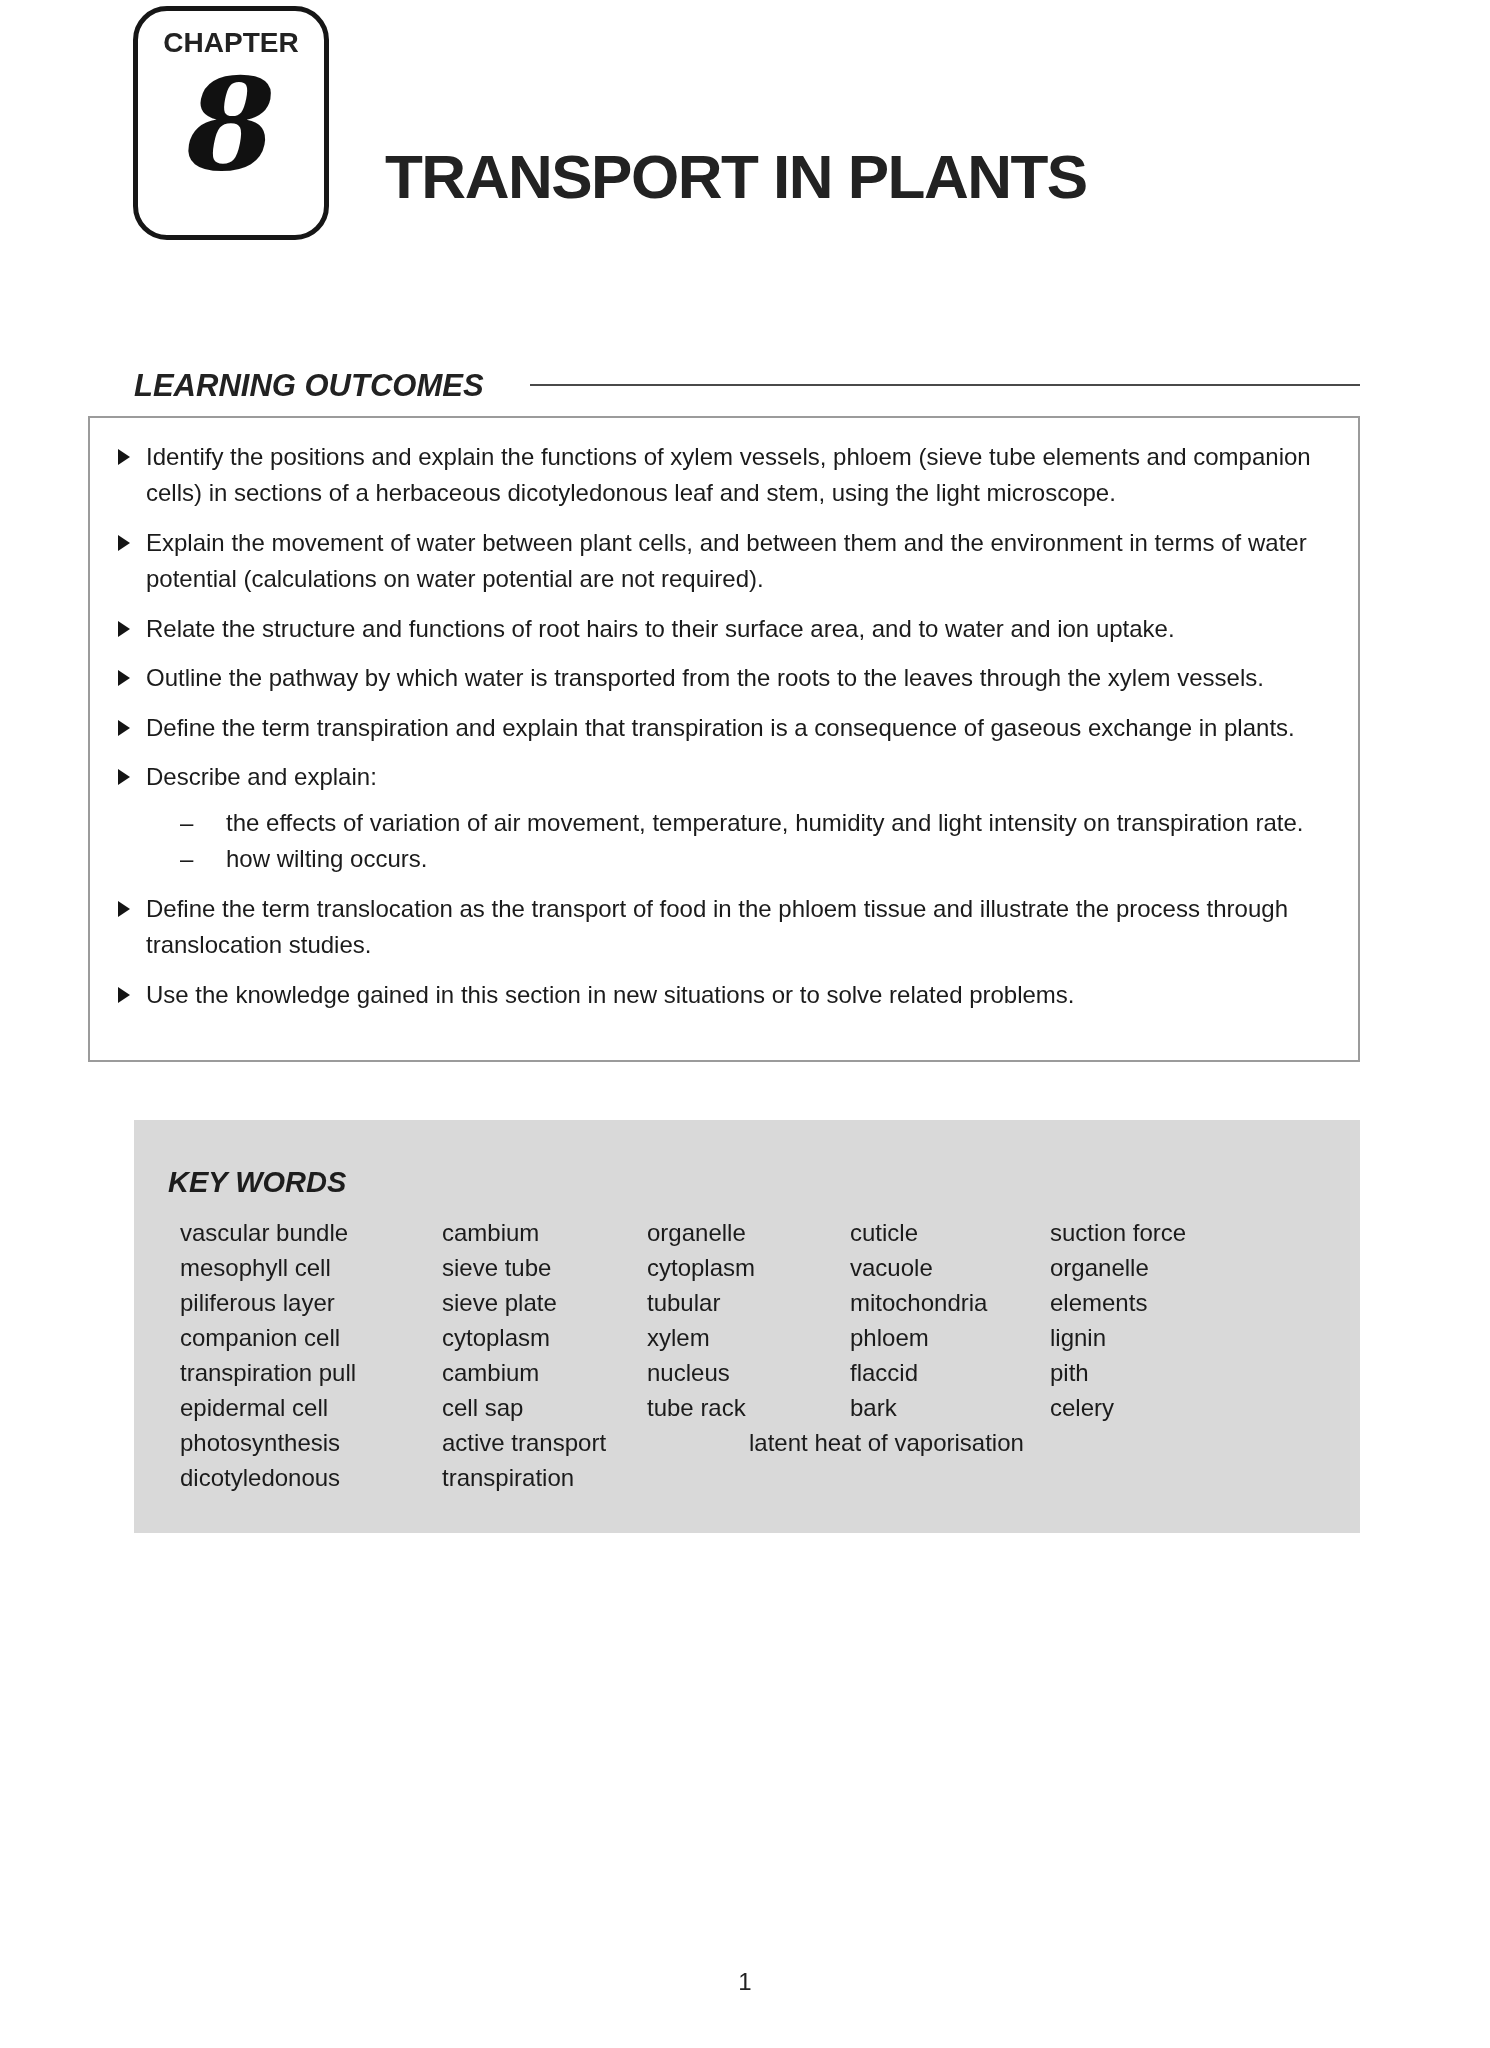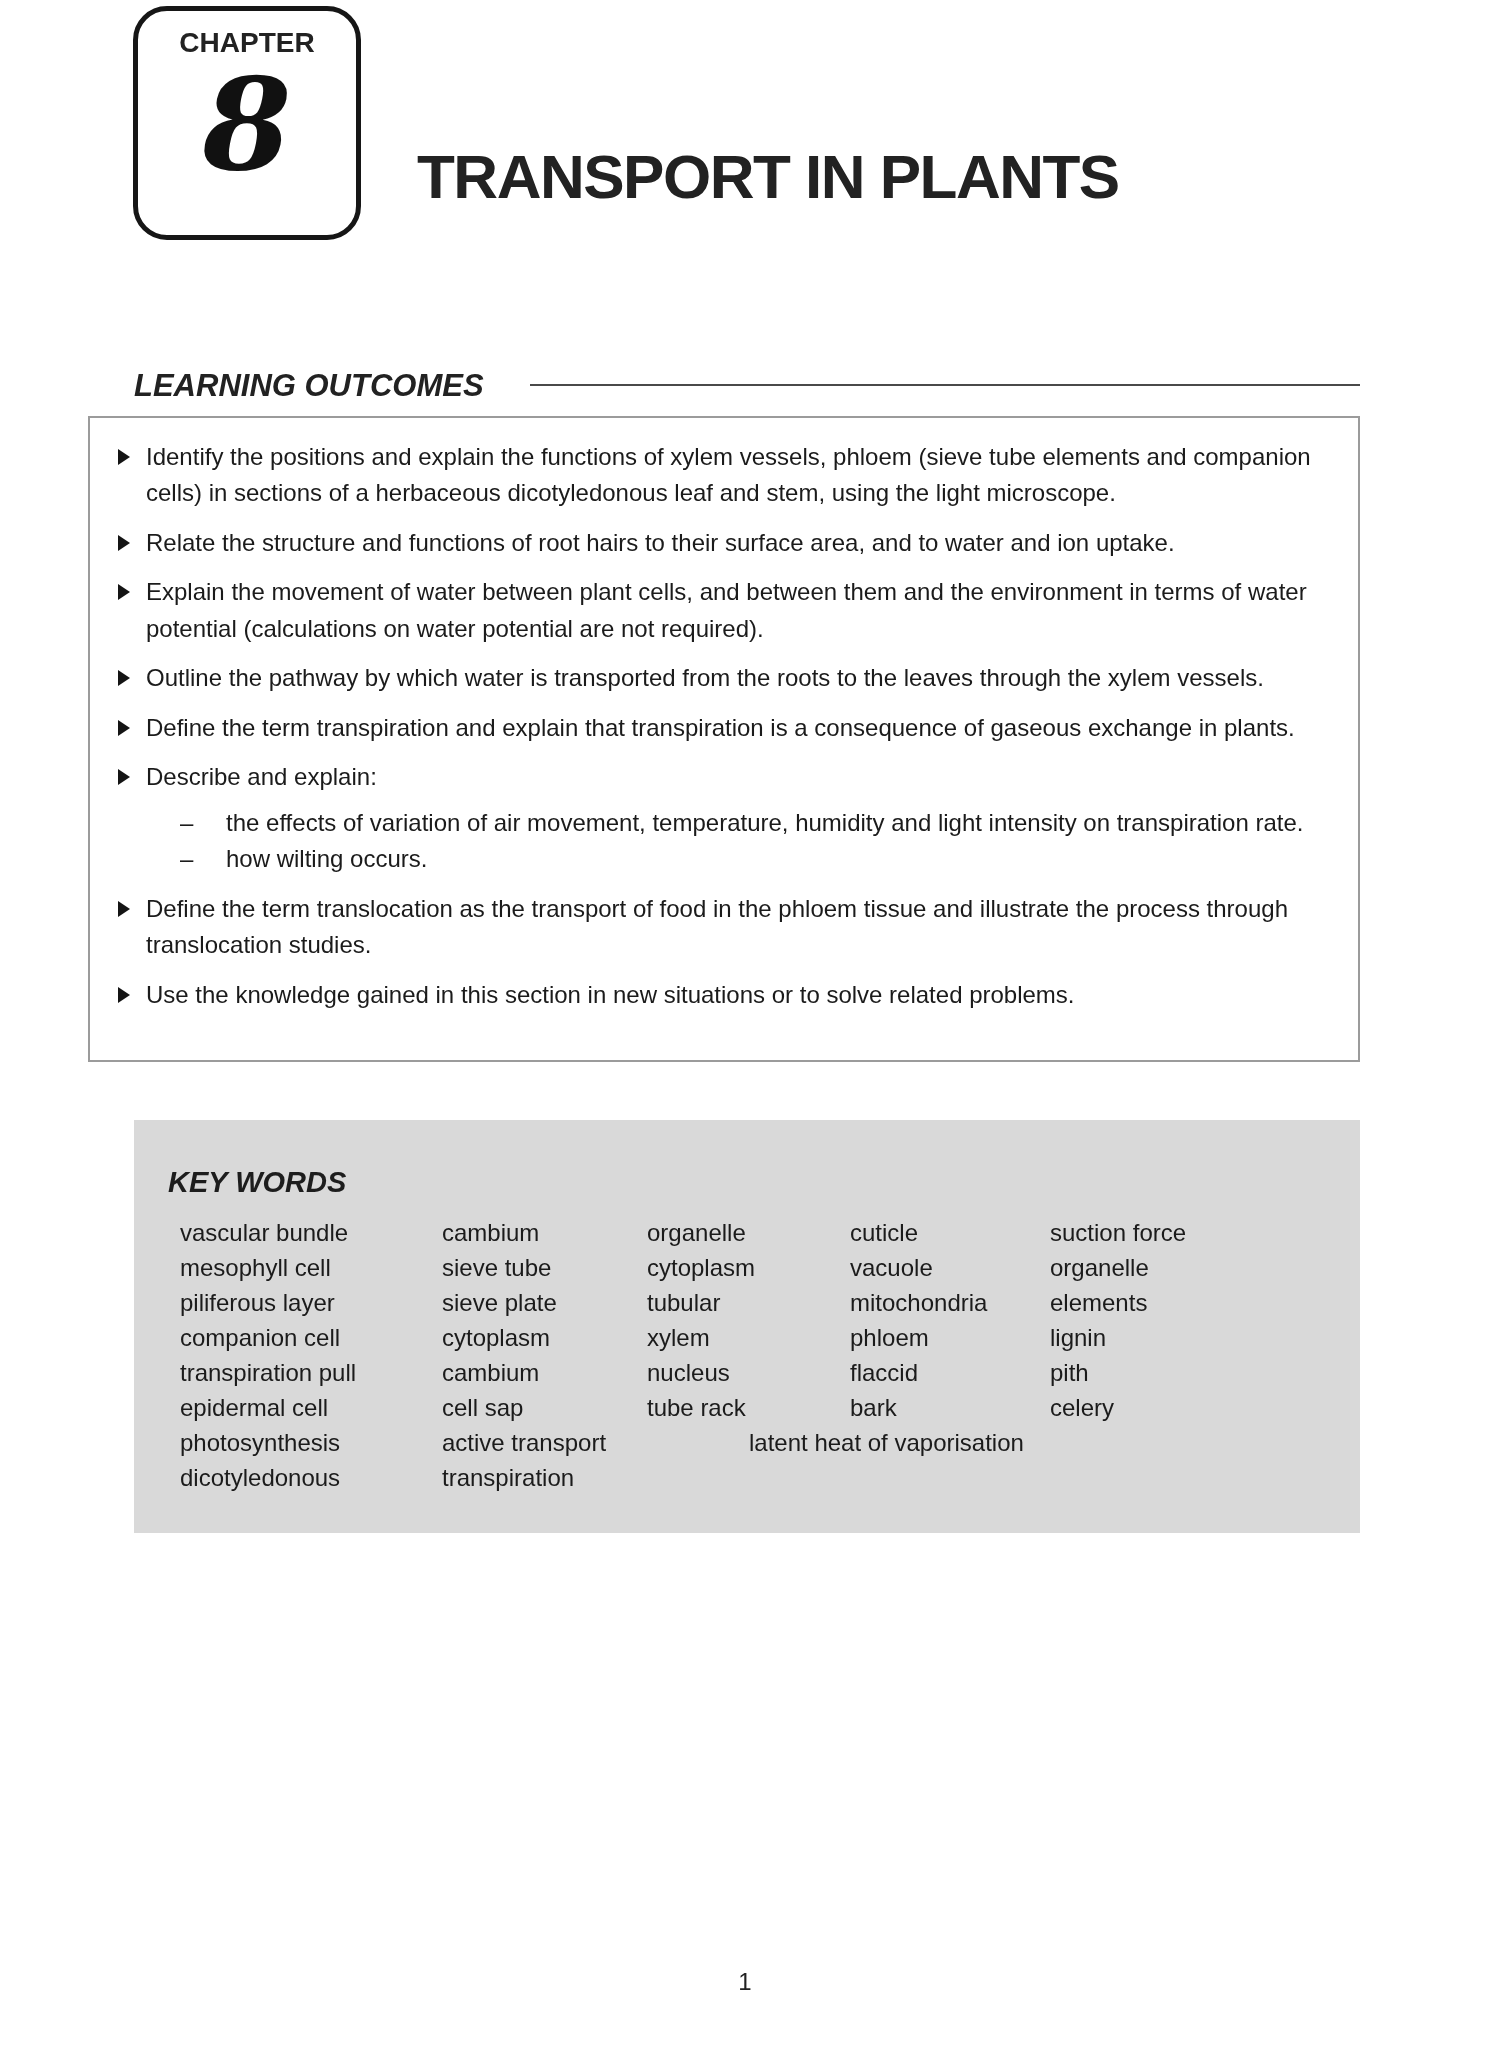--- a/index.html
+++ b/index.html
@@ -7,21 +7,21 @@
   body {
     width:1490px; height:2048px;
     background:#ffffff; color:#1b1b1b;
     font-family:"Liberation Sans","DejaVu Sans",sans-serif;
     position:relative; overflow:hidden;
   }
 
   
   .chapter-row { display:flex; padding-left:133px; padding-top:6px; }
   .badge {
-    width:228px; height:234px; flex:0 0 auto;
+    width:196px; height:234px; flex:0 0 auto;
     border:5px solid #161616; border-radius:34px;
     text-align:center; padding-top:16px;
   }
   .badge-label { font-size:28px; font-weight:bold; color:#222; }
   .badge-number {
     font-family:"DejaVu Serif",serif; font-weight:bold; font-style:italic;
     font-size:128px; line-height:1.02; color:#111;
   }
   .title {
     margin:135px 0 0 56px;
@@ -77,25 +77,25 @@
   <div class="lo-rule"></div>
 </div>
 
 <div class="lo-box">
   <div class="lo-item">
     <span class="lo-bullet"></span>
     <span class="lo-text">Identify the positions and explain the functions of xylem vessels, phloem (sieve tube elements and companion cells) in sections of a herbaceous dicotyledonous leaf and stem, using the light microscope.</span>
   </div>
   <div class="lo-item">
     <span class="lo-bullet"></span>
-    <span class="lo-text">Relate the structure and functions of root hairs to their surface area, and to water and ion uptake.</span>
+    <span class="lo-text">Explain the movement of water between plant cells, and between them and the environment in terms of water potential (calculations on water potential are not required).</span>
   </div>
   <div class="lo-item">
     <span class="lo-bullet"></span>
-    <span class="lo-text">Explain the movement of water between plant cells, and between them and the environment in terms of water potential (calculations on water potential are not required).</span>
+    <span class="lo-text">Relate the structure and functions of root hairs to their surface area, and to water and ion uptake.</span>
   </div>
   <div class="lo-item">
     <span class="lo-bullet"></span>
     <span class="lo-text">Outline the pathway by which water is transported from the roots to the leaves through the xylem vessels.</span>
   </div>
   <div class="lo-item">
     <span class="lo-bullet"></span>
     <span class="lo-text">Define the term transpiration and explain that transpiration is a consequence of gaseous exchange in plants.</span>
   </div>
   <div class="lo-item">

